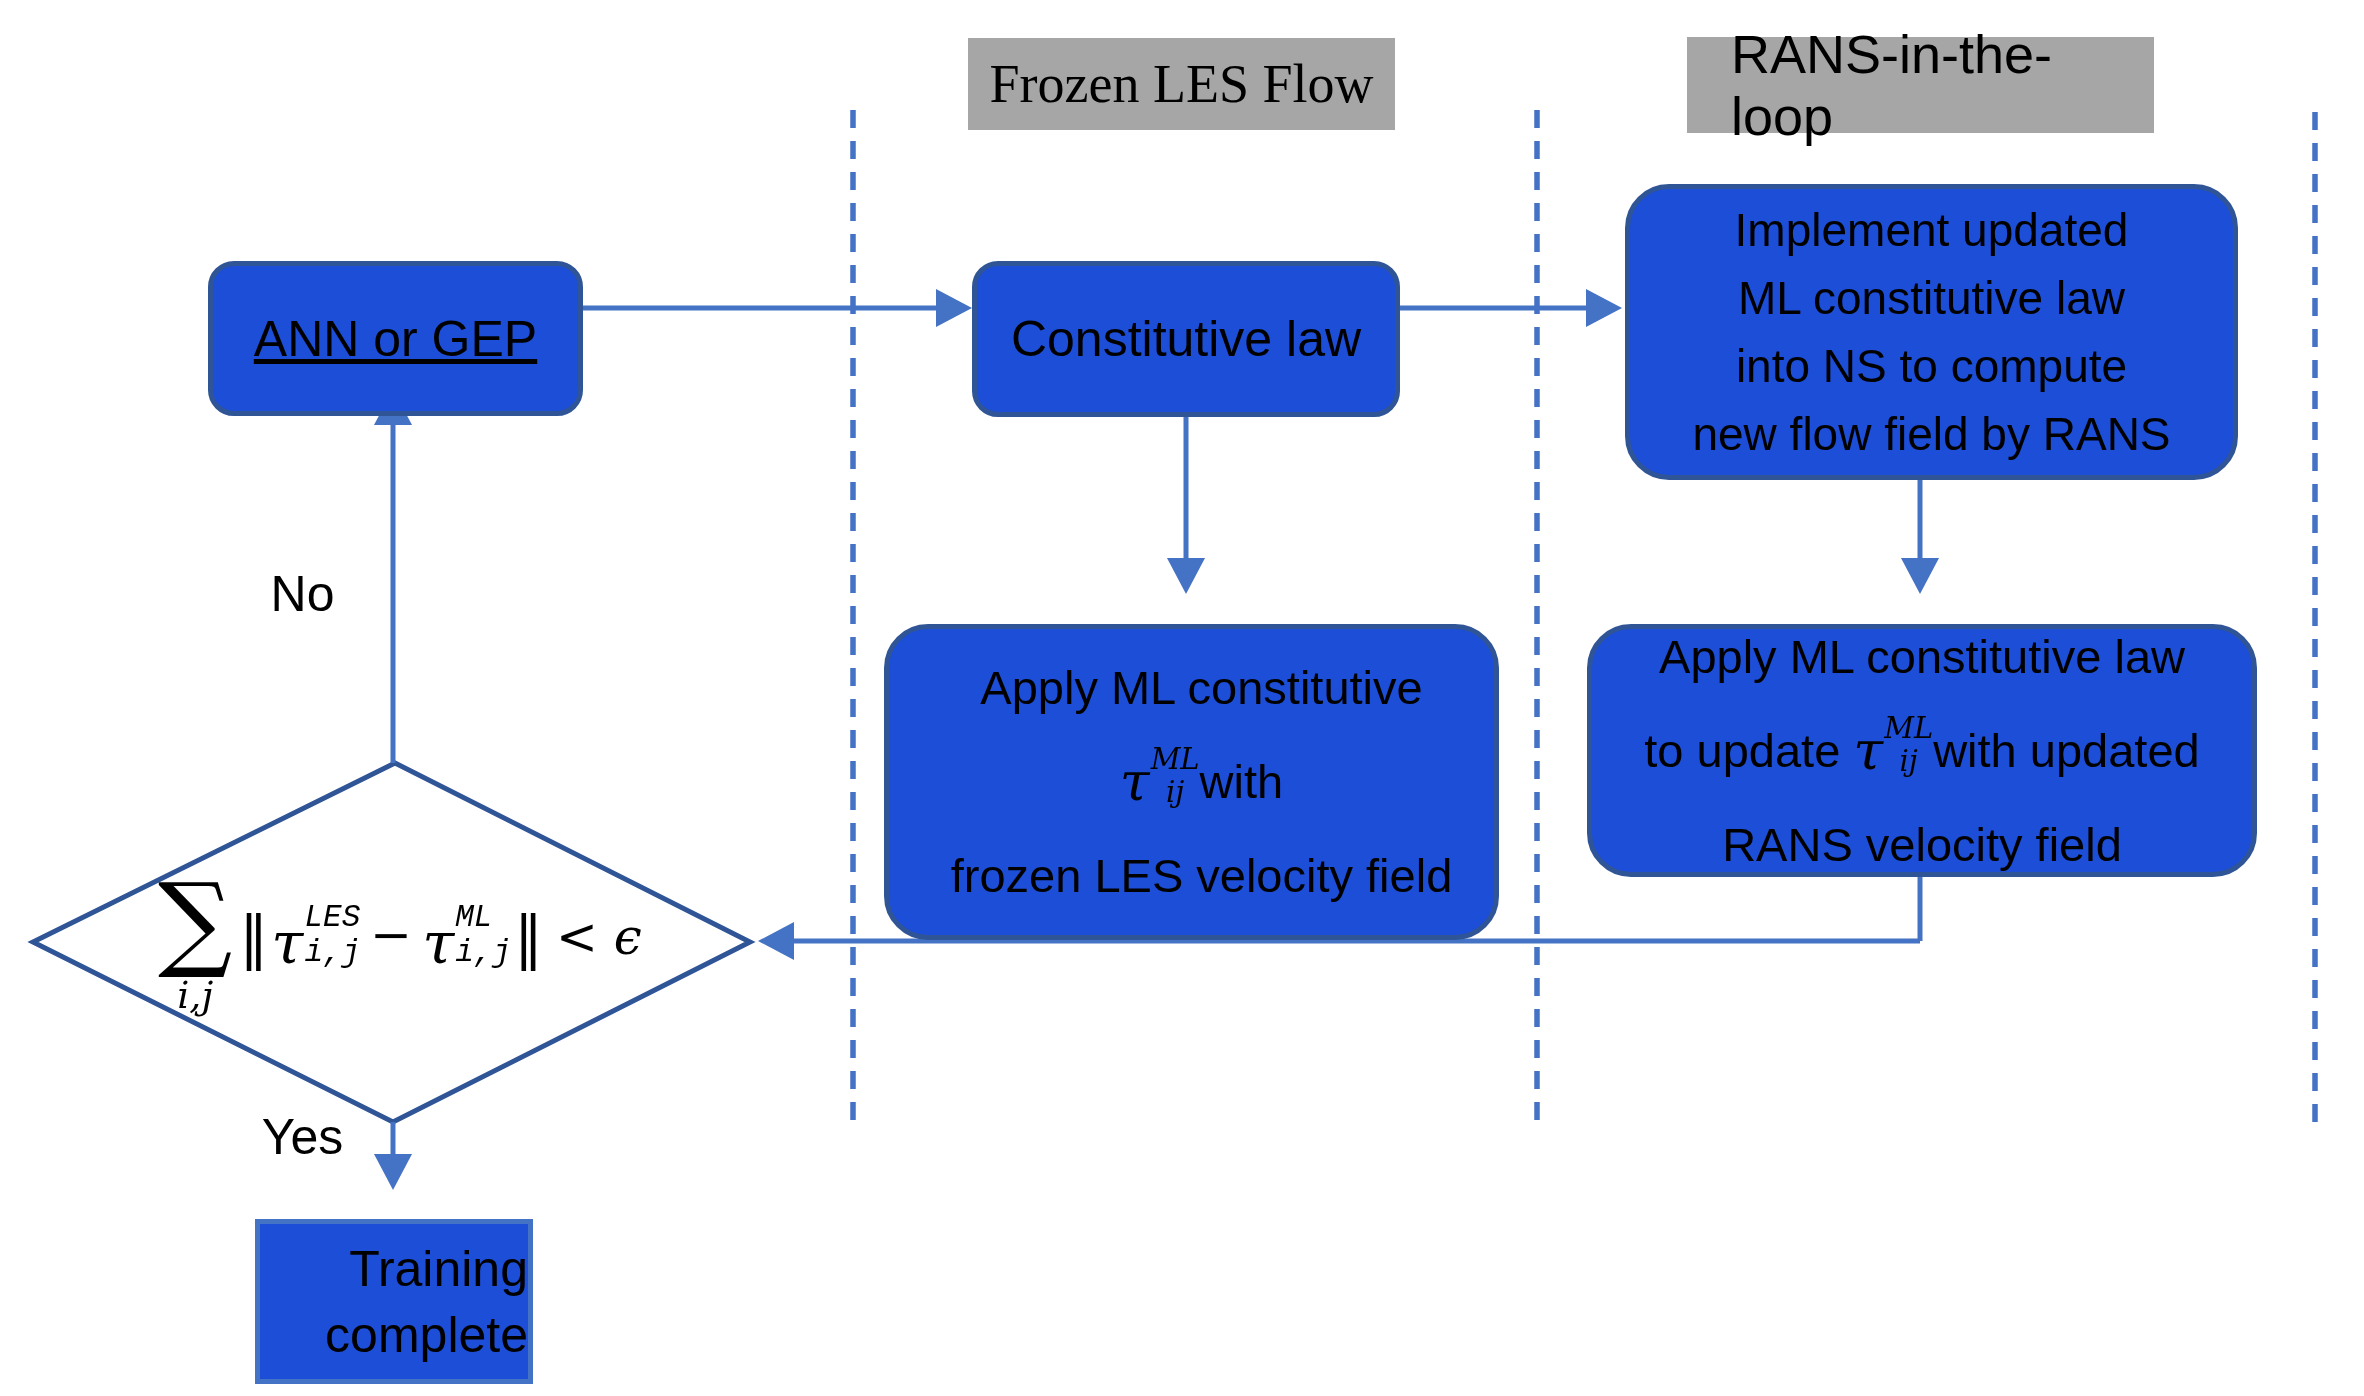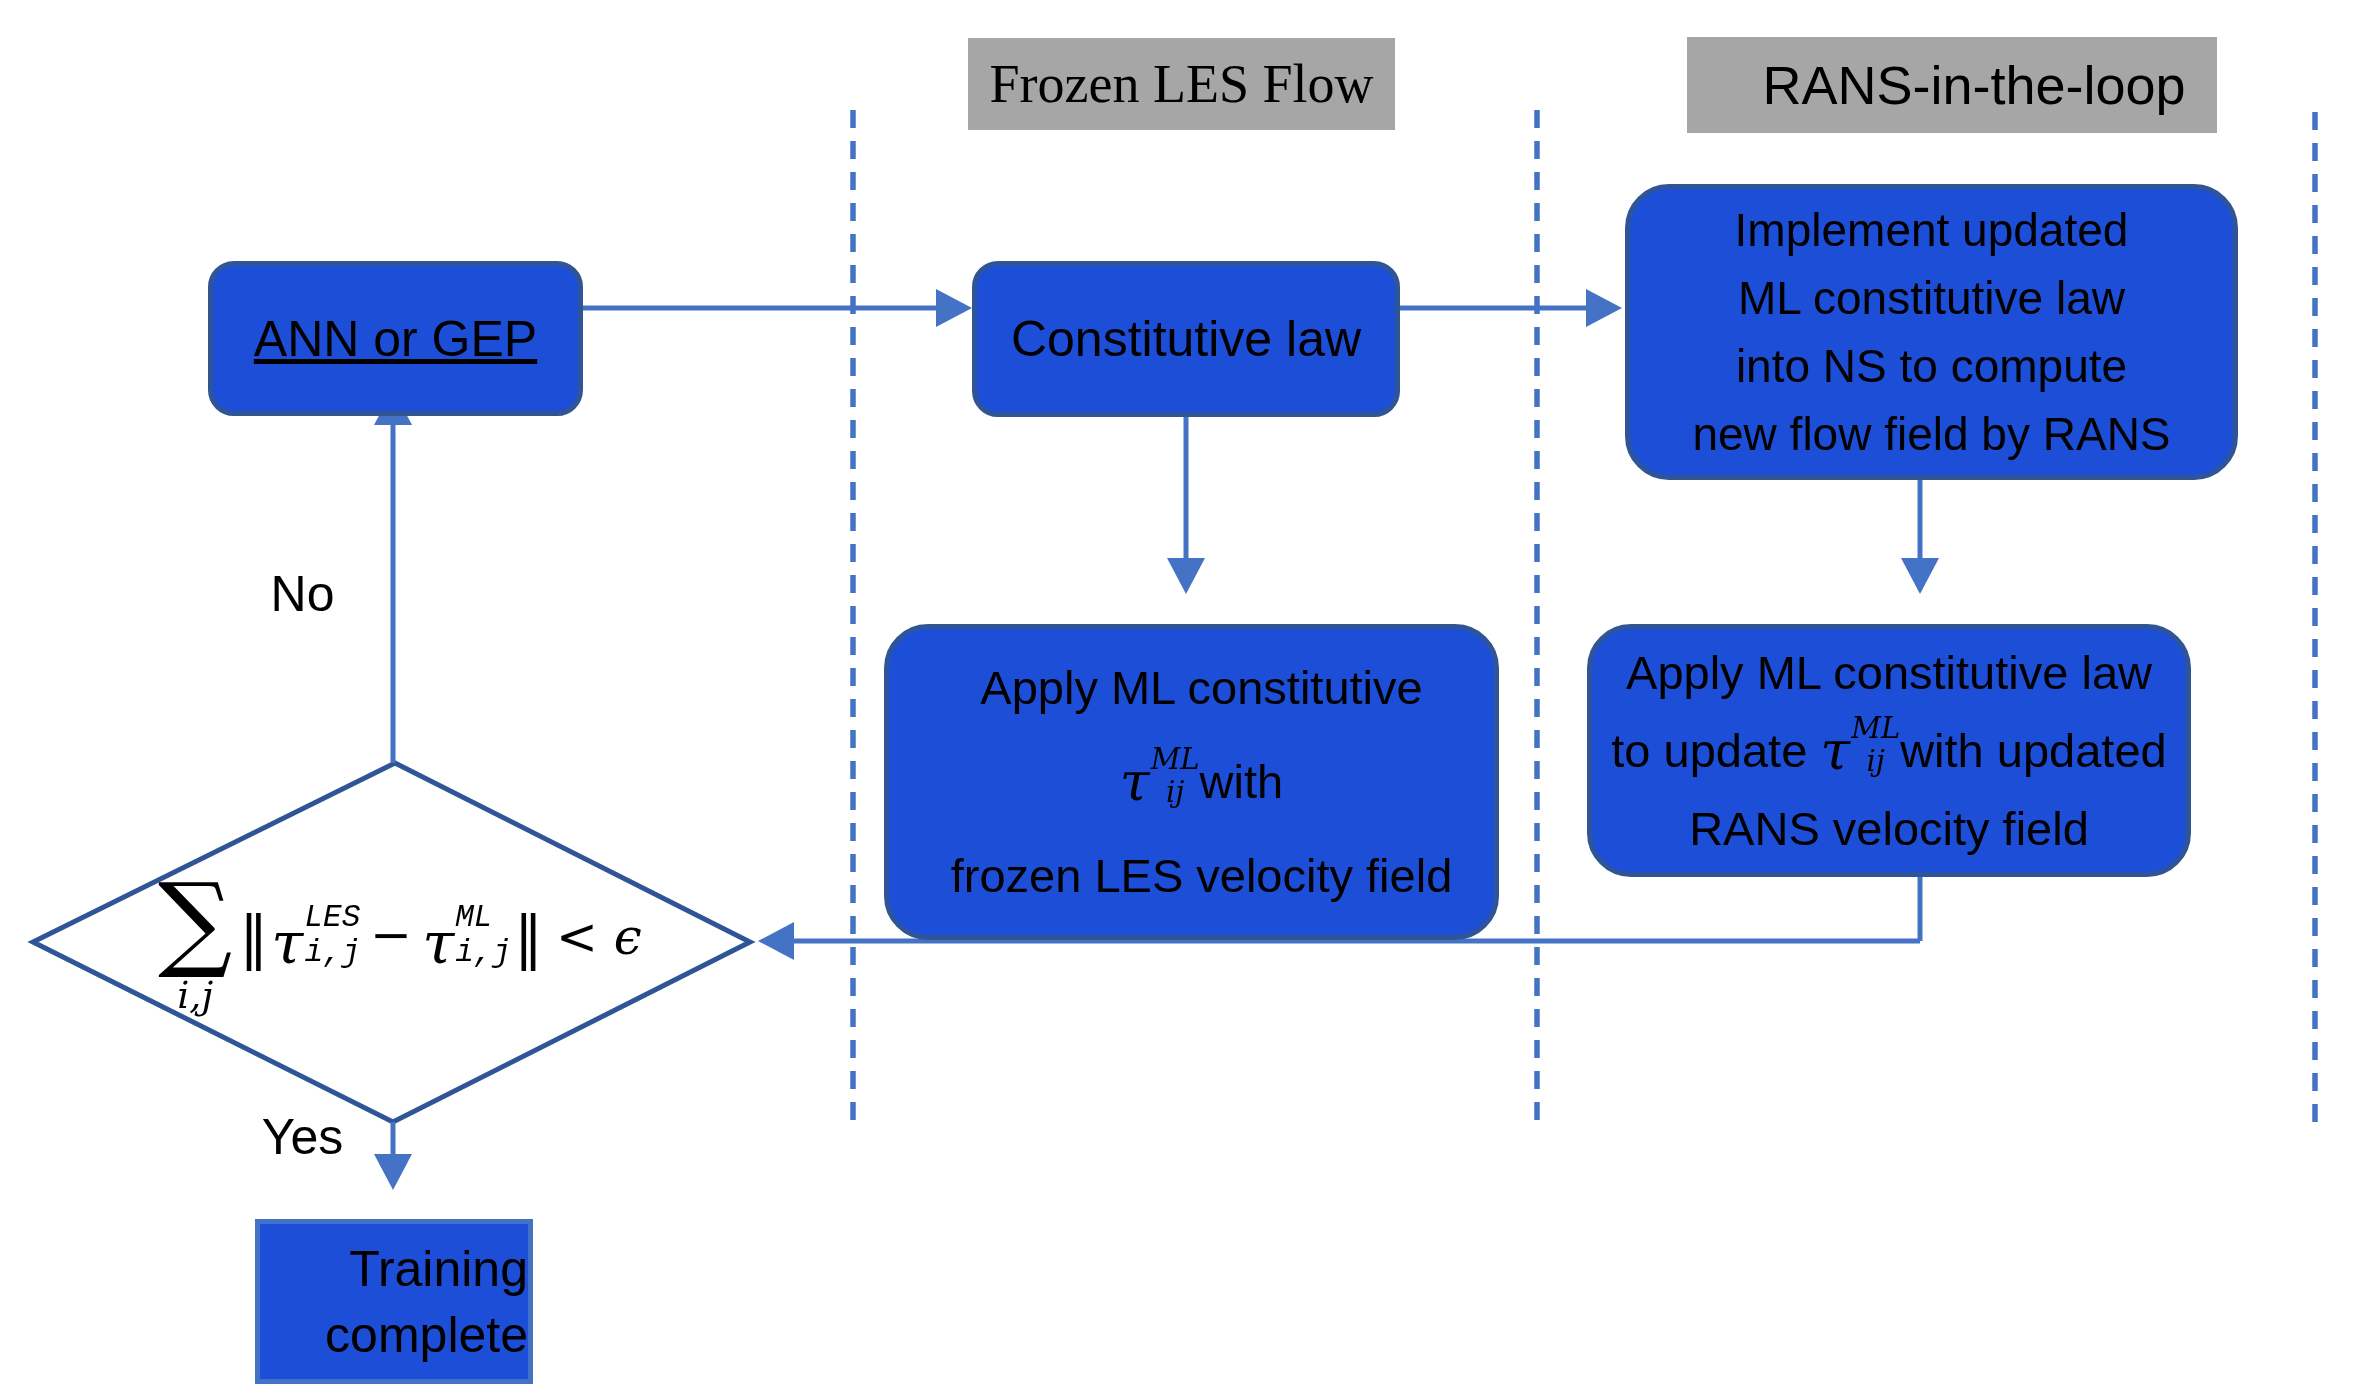--- a/index.html
+++ b/index.html
@@ -88,21 +88,21 @@
     <line class="conn" x1="393" y1="763" x2="393" y2="424"></line>
     <polygon class="head" points="393,389 374,425 412,425"></polygon>
 
     <line class="conn" x1="393" y1="1122" x2="393" y2="1154"></line>
     <polygon class="head" points="393,1190 374,1154 412,1154"></polygon>
   </svg>
 
   <div class="hdr" style="left:968px;top:38px;width:427px;height:92px;font-family:Liberation Serif, serif;">
     <span>Frozen LES Flow</span>
   </div>
-  <div class="hdr" style="left:1687px;top:37px;width:530px;height:96px;padding-left:44px;">
+  <div class="hdr" style="left:1687px;top:37px;width:467px;height:96px;padding-left:44px;">
     <span>RANS-in-the-loop</span>
   </div>
 
   <div class="node rounded fs50" style="left:208px;top:232px;width:375px;height:155px;border-radius:26px;text-decoration:underline;">
     <span>ANN or GEP</span>
   </div>
 
   <div class="node rounded fs50" style="left:972px;top:232px;width:428px;height:156px;border-radius:26px;">
     <span>Constitutive law</span>
   </div>
@@ -122,21 +122,21 @@
         <span class="scripts">
           <span class="sup">ML</span>
           <span class="sub">ij</span>
         </span>
       </span>
       <span>with</span>
     </div>
     <div class="bline">frozen LES velocity field</div>
   </div>
 
-  <div class="node rounded apply-node" style="left:1587px;top:595px;width:604px;height:253px;border-radius:44px;line-height:78px;">
+  <div class="node rounded apply-node" style="left:1587px;top:595px;width:670px;height:253px;border-radius:44px;line-height:78px;gap:16px;">
     <div class="bline">Apply ML constitutive law</div>
     <div class="bline">
       <span>to update </span>
       <span class="tau">
         <span class="tau-base">τ</span>
         <span class="scripts">
           <span class="sup">ML</span>
           <span class="sub">ij</span>
         </span>
       </span>

